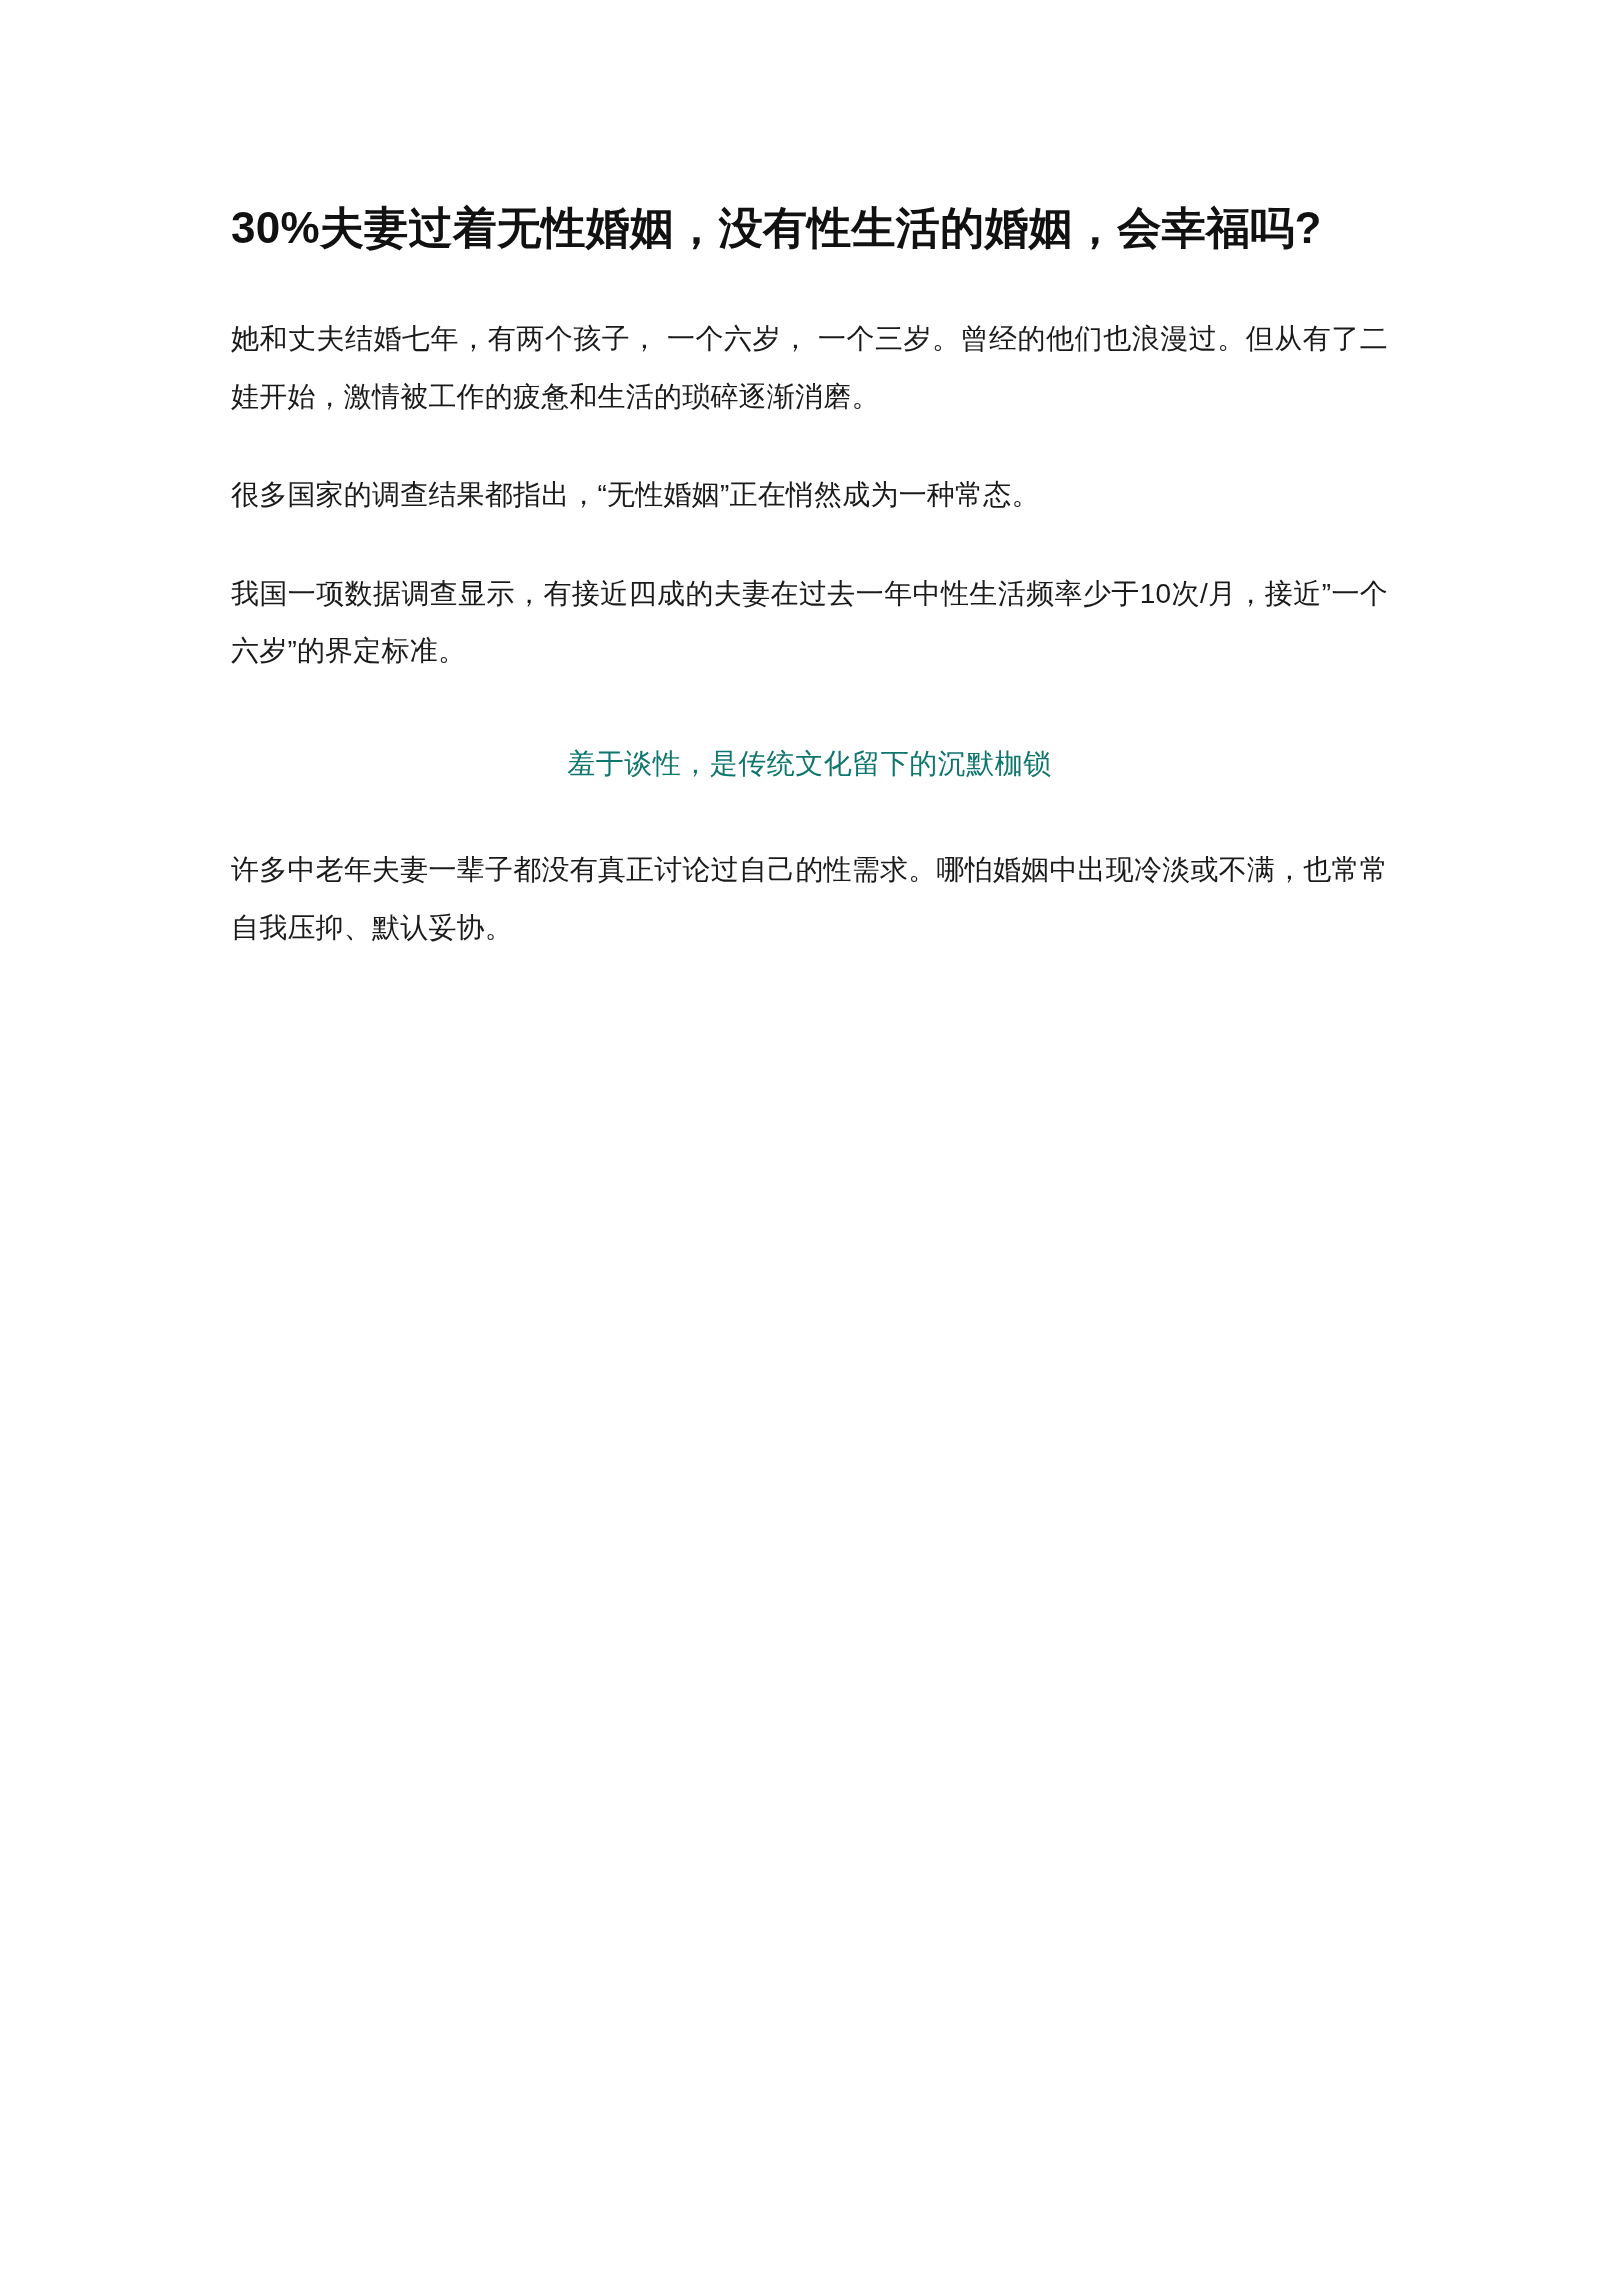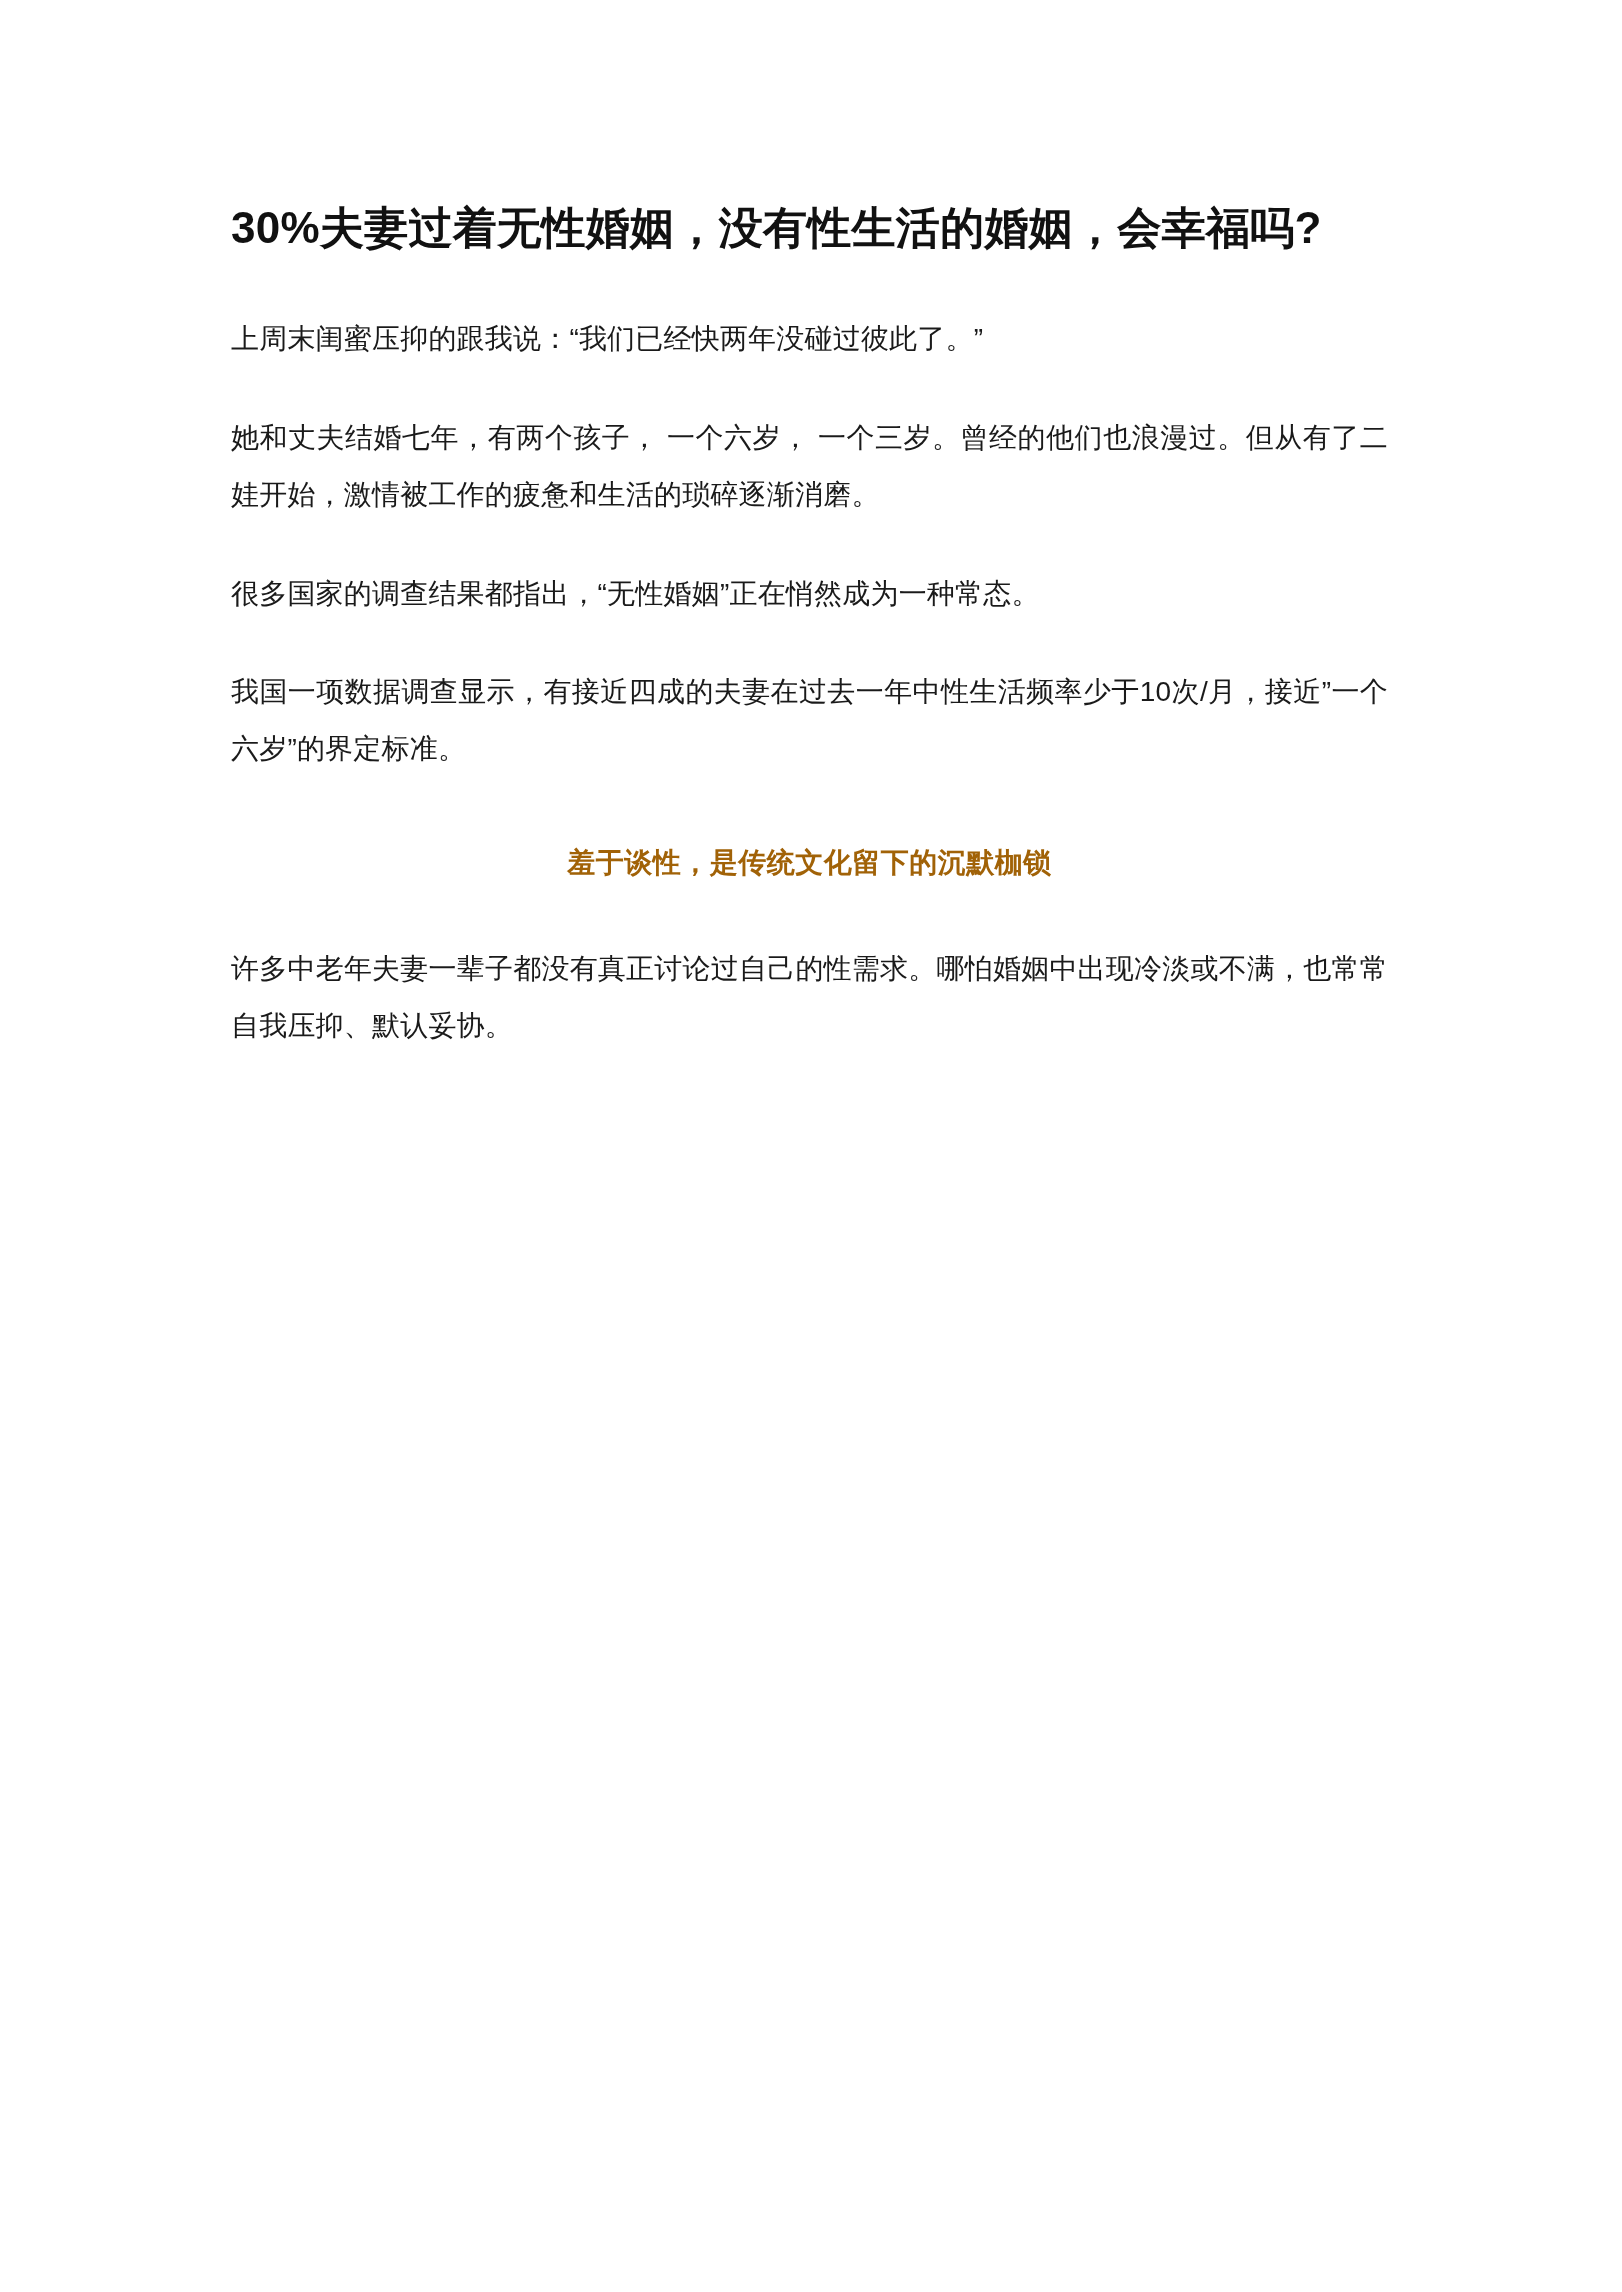--- a/index.html
+++ b/index.html
@@ -41,37 +41,36 @@
     margin: 0 0 41px 0;
     text-align: justify;
     text-justify: inter-ideograph;
     letter-spacing: 0.2px;
   }
   .para.tight {
     margin-bottom: 39px;
   }
   .section-heading {
     font-size: 28px;
-    font-weight: bold;
+    font-weight: normal;
     line-height: 2.0;
     text-align: center;
-    color: #a16207;
+    color: #0f766e;
     margin: 57px 0 49px 0;
     letter-spacing: 0.5px;
   }
 </style>
 </head>
 <body>
 
 <div class="page">
   <div class="content">
 
     <h1 class="doc-title">30%夫妻过着无性婚姻，没有性生活的婚姻，会幸福吗?</h1>
 
-    <p class="para">上周末闺蜜压抑的跟我说：“我们已经快两年没碰过彼此了。”</p>
 
     <p class="para">她和丈夫结婚七年，有两个孩子，  一个六岁，  一个三岁。曾经的他们也浪漫过。但从有了二娃开始，激情被工作的疲惫和生活的琐碎逐渐消磨。</p>
 
 
     <p class="para">很多国家的调查结果都指出，“无性婚姻”正在悄然成为一种常态。</p>
 
     <p class="para">我国一项数据调查显示，有接近四成的夫妻在过去一年中性生活频率少于10次/月，接近”一个六岁”的界定标准。</p>
 
 
     <h2 class="section-heading">羞于谈性，是传统文化留下的沉默枷锁</h2>

